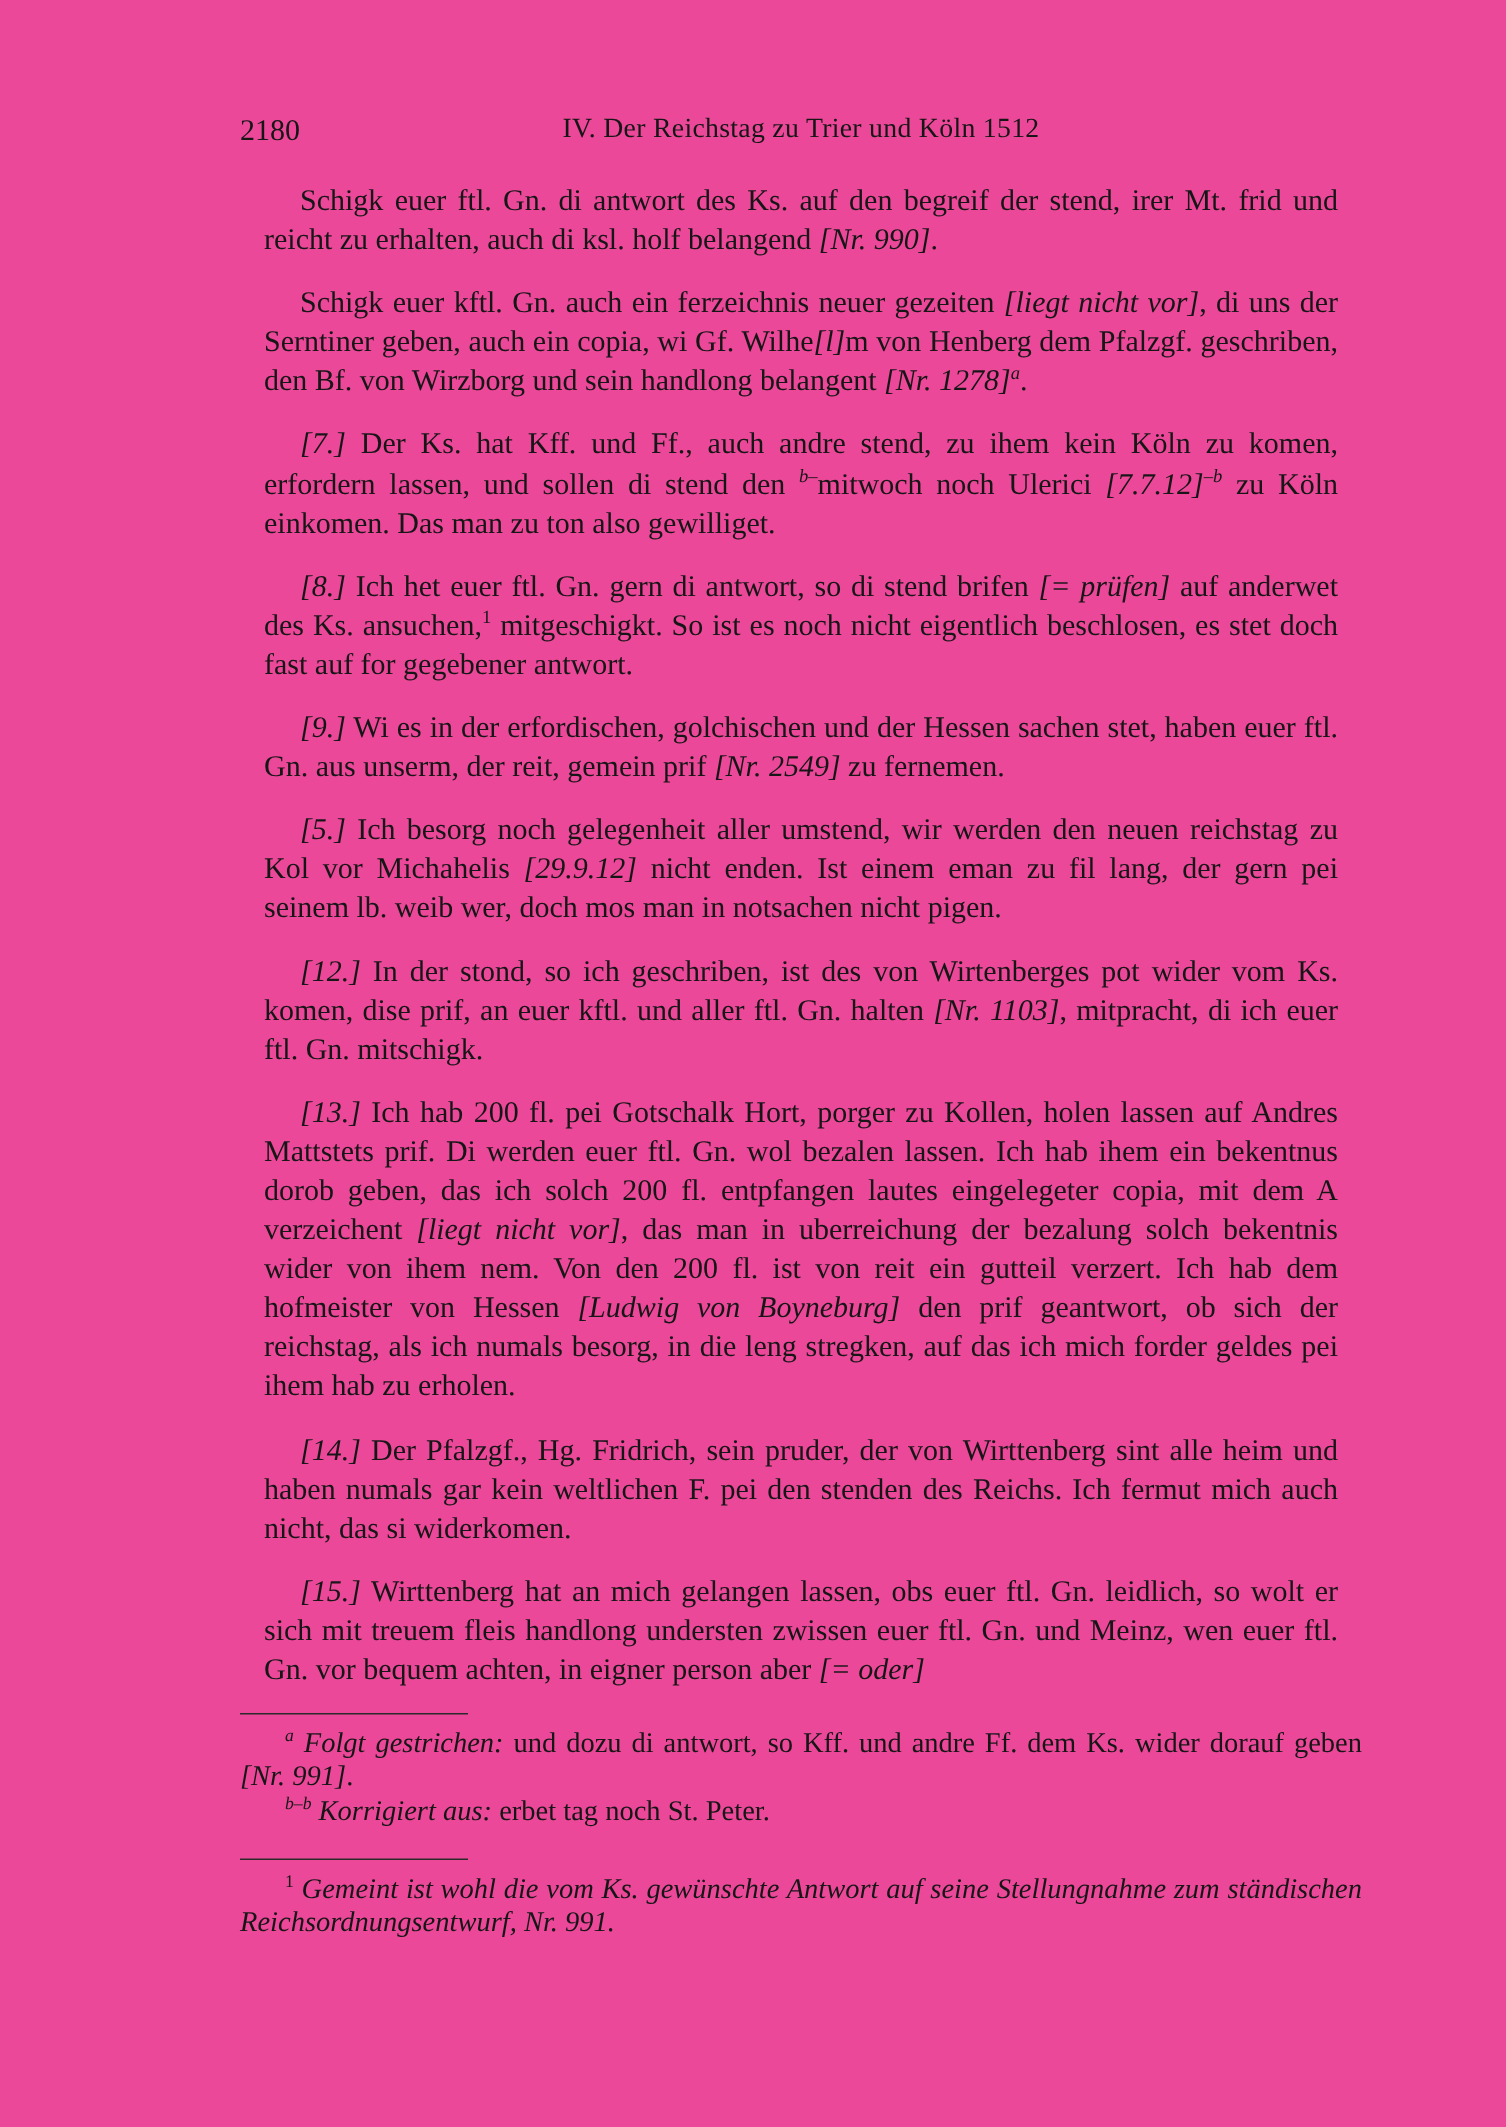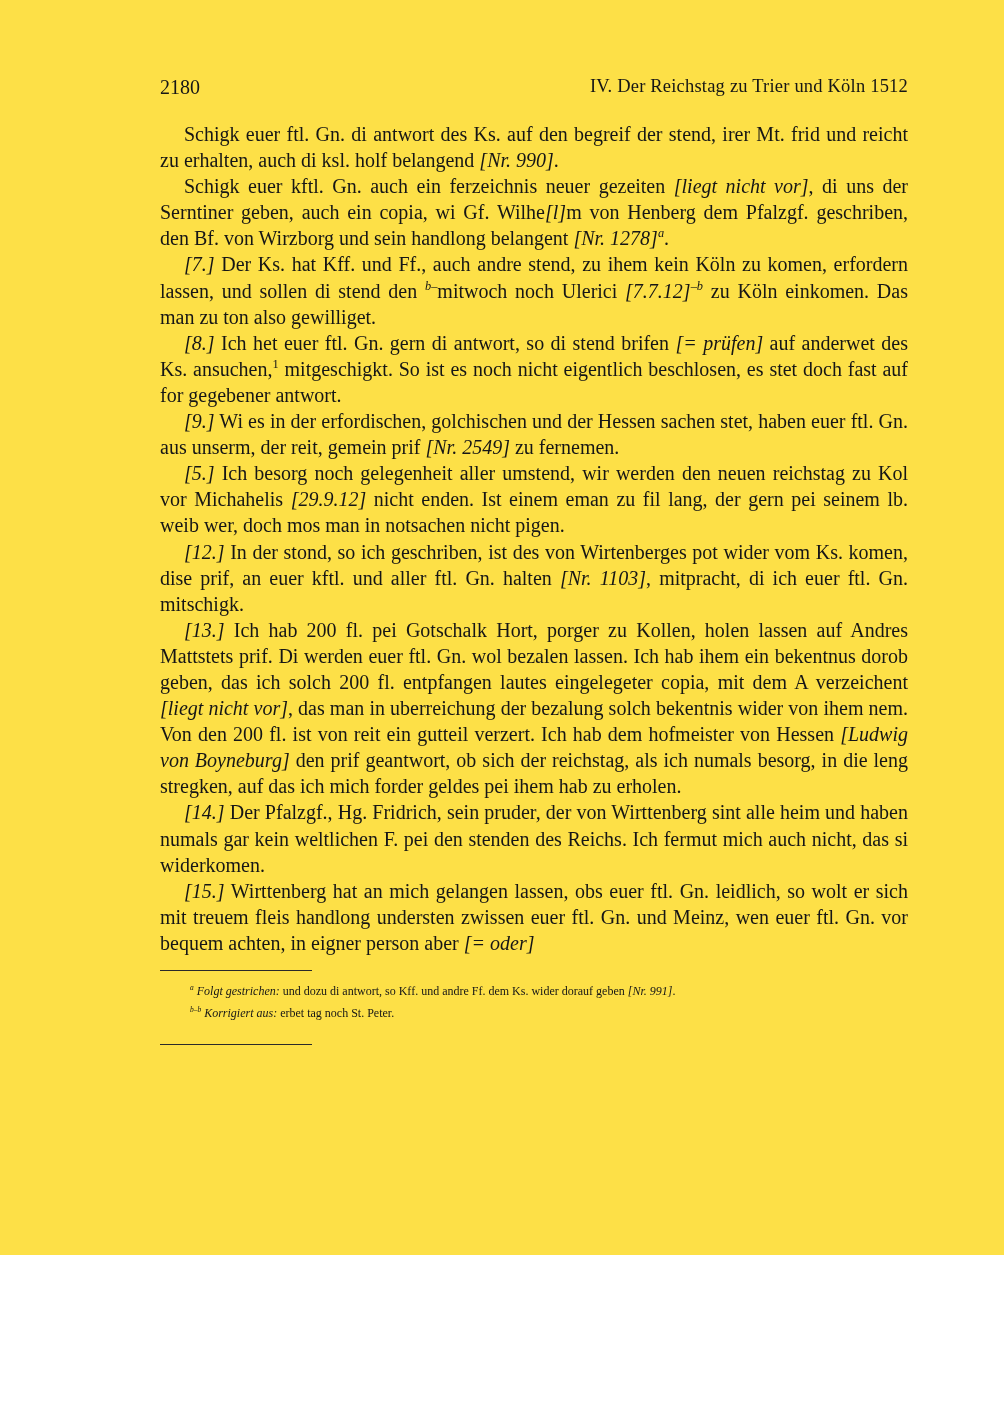--- a/index.html
+++ b/index.html
@@ -10,66 +10,66 @@
   body {
     width: 1004px;
     height: 1418px;
     font-family: "Liberation Serif", "DejaVu Serif", serif;
     color: #161616;
     -webkit-font-smoothing: antialiased;
   }
   .page {
     position: relative;
     width: 1004px;
-    height: 1255px;
-    background: #fde047;
+    height: 1418px;
+    background: #ec4899;
     overflow: hidden;
   }
   .content {
     position: absolute;
     left: 160px;
     top: 76px;
     width: 748px;
   }
   .page-header {
     position: relative;
     height: 28px;
   }
   .page-number {
     position: absolute;
     left: 0;
     top: 0;
     font-size: 20px;
   }
   .running-title {
     display: block;
-    text-align: right;
+    text-align: center;
     font-size: 18.5px;
     letter-spacing: 0.2px;
   }
   .body-text {
     margin-top: 17px;
     font-size: 20px;
     line-height: 26.1px;
     text-align: justify;
   }
   .body-text p {
-    margin: 0;
+    margin: 16px;
     text-indent: 24px;
   }
   em { font-style: italic; }
   sup {
     font-size: 0.62em;
     line-height: 0;
     vertical-align: super;
   }
   sup.it { font-style: italic; }
   .apparatus {
     margin-top: 4px;
-    font-size: 12px;
+    font-size: 19px;
     line-height: 22.2px;
     text-align: justify;
   }
   .fn-rule {
     width: 152px;
     border: none;
     border-top: 1.4px solid #2a2a2a;
     margin: 14px 0 9px 0;
   }
   .fn-rule.second {
@@ -104,16 +104,19 @@
         <p><em>[15.]</em><span> Wirttenberg hat an mich gelangen lassen, obs euer ftl. Gn. leidlich, so wolt er sich mit treuem fleis handlong understen zwissen euer ftl. Gn. und Meinz, wen euer ftl. Gn. vor bequem achten, in eigner person aber </span><em>[= oder]</em></p>
       </main>
 
     <section class="apparatus">
       <hr class="fn-rule">
       <div id="critical-notes">
           <p><sup class="it">a</sup><span> </span><em>Folgt gestrichen:</em><span> und dozu di antwort, so Kff. und andre Ff. dem Ks. wider dorauf geben </span><em>[Nr. 991]</em><span>.</span></p>
           <p><sup class="it">b–b</sup><span> </span><em>Korrigiert aus:</em><span> erbet tag noch St. Peter.</span></p>
         </div>
       <hr class="fn-rule second">
+      <div id="numeric-notes">
+          <p><sup>1</sup><span>  </span><em>Gemeint ist wohl die vom Ks. gewünschte Antwort auf seine Stellungnahme zum ständischen Reichsordnungsentwurf, Nr. 991.</em></p>
+        </div>
     </section>
 
   </div>
 </div>
 
 </body></html>

